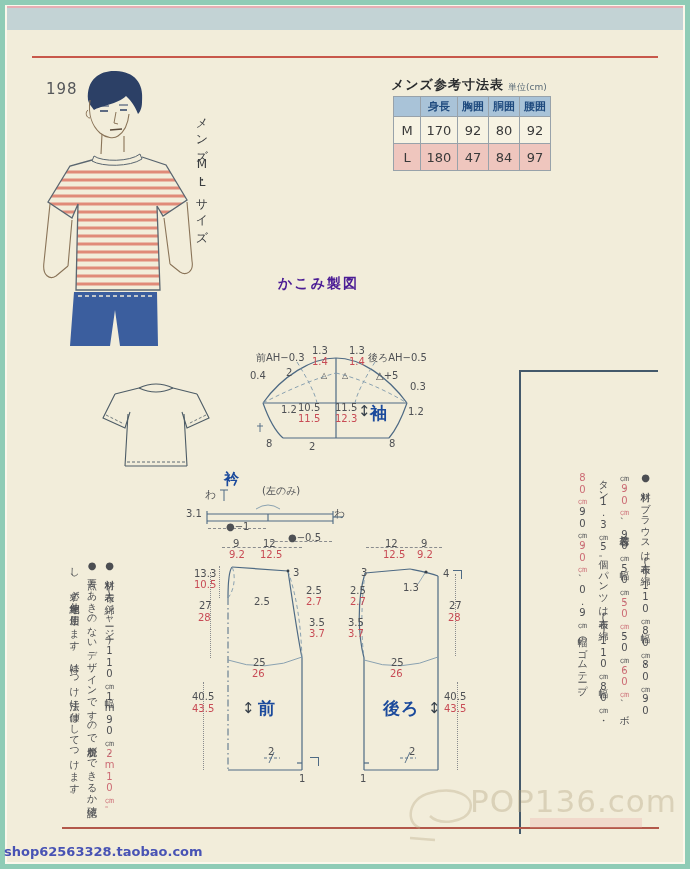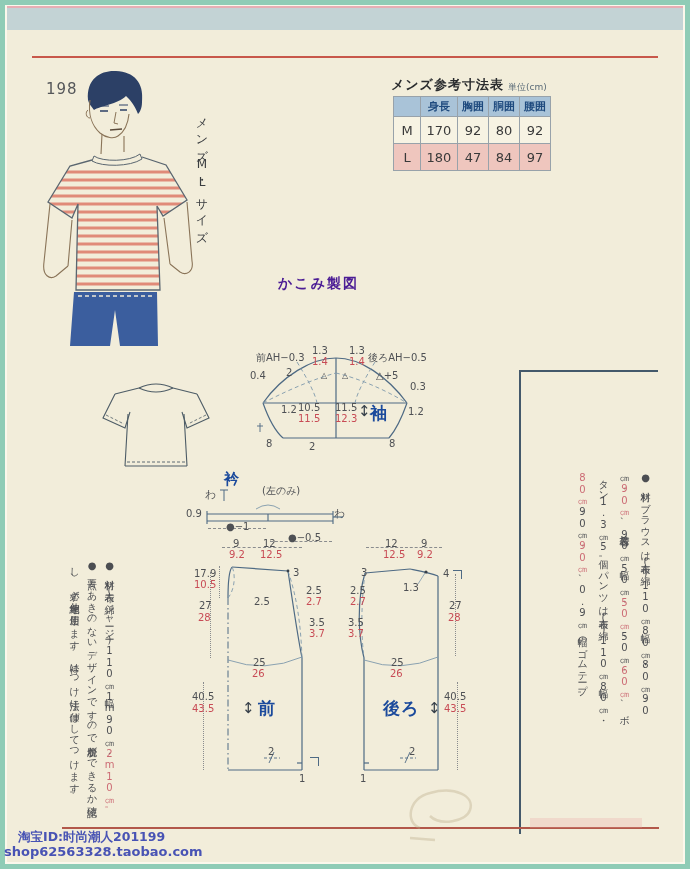--- a/index.html
+++ b/index.html
@@ -185,21 +185,21 @@
   <span class="bl" style="left:370px;top:402px;">袖</span>
   <span class="m" style="left:408px;top:406px;">1.2</span>
   <span class="m" style="left:266px;top:438px;">8</span>
   <span class="m" style="left:309px;top:441px;">2</span>
   <span class="m" style="left:389px;top:438px;">8</span>
 
   <span class="bl2" style="left:224px;top:470px;">衿</span>
   <span class="m" style="left:205px;top:487px;font-size:11px;">わ</span>
   <span class="m" style="left:262px;top:484px;">(左のみ)</span>
   <span class="m" style="left:334px;top:506px;font-size:11px;">わ</span>
-  <span class="m" style="left:186px;top:508px;">0.9</span>
+  <span class="m" style="left:186px;top:508px;">3.1</span>
   <svg style="left:200px;top:503px;" width="148" height="26" viewBox="0 0 148 26">
     <g fill="none" stroke="#4e6a84" stroke-width="1.1">
       <path d="M7,11 L133,11 M7,18 L133,18"></path>
       <path d="M7,8 L7,21 M133,8 L133,21 M68,11 L68,18"></path>
       <path d="M133,14 L143,14"></path>
     </g>
     <path d="M56,6 Q68,-2 80,6" fill="none" stroke="#7e98ac" stroke-width="0.9"></path>
     <path d="M24,-13 L24,-2 M20,-13 L28,-13" stroke="#4e6a84" stroke-width="1"></path>
   </svg>
   <div class="dimh" style="left:208px;top:528px;width:58px;"></div>
@@ -226,21 +226,21 @@
     <path d="M66,11 C76,40 79,70 80,98" stroke="#7e98ac" stroke-width="0.9" stroke-dasharray="4,3" fill="none"></path>
     <path d="M6,38 C14,28 13,12 10,7" stroke="#7e98ac" stroke-width="0.9" stroke-dasharray="4,3" fill="none"></path>
     <path d="M6,100 Q43,113 80,97" stroke="#7e98ac" stroke-width="0.9" fill="none"></path>
     <circle cx="66" cy="11" r="1.4" fill="#37404a"></circle>
     <path d="M42,198 L58,198" stroke="#4e6a84" stroke-width="0.9" stroke-dasharray="3,2" fill="none"></path>
     <path d="M52,192 L47,203" stroke="#4e6a84" stroke-width="0.9" fill="none"></path>
   </svg>
   <div class="dimv" style="left:219px;top:566px;height:32px;"></div>
   <div class="dimv" style="left:210px;top:572px;height:86px;"></div>
   <div class="dimv" style="left:203px;top:682px;height:88px;"></div>
-  <span class="m" style="left:194px;top:568px;">17.9</span>
+  <span class="m" style="left:194px;top:568px;">13.3</span>
   <span class="r" style="left:194px;top:579px;">10.5</span>
   <span class="m" style="left:199px;top:600px;">27</span>
   <span class="r" style="left:198px;top:612px;">28</span>
   <span class="m" style="left:293px;top:567px;">3</span>
   <span class="m" style="left:254px;top:596px;">2.5</span>
   <span class="m" style="left:306px;top:585px;">2.5</span>
   <span class="r" style="left:306px;top:596px;">2.7</span>
   <span class="m" style="left:309px;top:617px;">3.5</span>
   <span class="r" style="left:309px;top:628px;">3.7</span>
   <span class="m" style="left:253px;top:657px;">25</span>
@@ -305,16 +305,16 @@
     <span>●材料 ブラウスは表布(綿)110㎝幅80㎝・80㎝・90㎝・</span><span class="segr">90㎝</span><span>、接着芯90㎝幅50㎝・</span><span class="segr">50㎝</span><span>・50㎝・</span><span class="segr">60㎝</span><span>、ボタン1.3㎝5個。パンツは表布(綿)110㎝幅80㎝・</span><span class="segr">80㎝</span><span>・90㎝・</span><span class="segr">90㎝</span><span>、0.9㎝幅のゴムテープ。</span>
   </div>
 
   <div class="solidline" style="left:520px;top:370px;width:138px;height:2px;"></div>
   <div class="solidline" style="left:519px;top:370px;width:2px;height:464px;"></div>
   <div class="redline2" style="left:62px;top:827px;width:597px;height:2px;"></div>
 
   <svg style="left:400px;top:778px;" width="90" height="66" viewBox="0 0 90 66">
     <path d="M20,50 C5,45 8,20 30,15 C55,8 75,18 70,32 C66,44 40,48 30,38 M10,60 L35,62" fill="none" stroke="rgba(186,172,138,0.38)" stroke-width="2.5"></path>
   </svg>
+  <div class="wm">POP136.com</div>
   <div class="wmbar"></div>
-  <div class="foot1">淘宝ID:时尚潮人201199</div>
   <div class="foot2">shop62563328.taobao.com</div>
 </div>
 
 </body></html>

